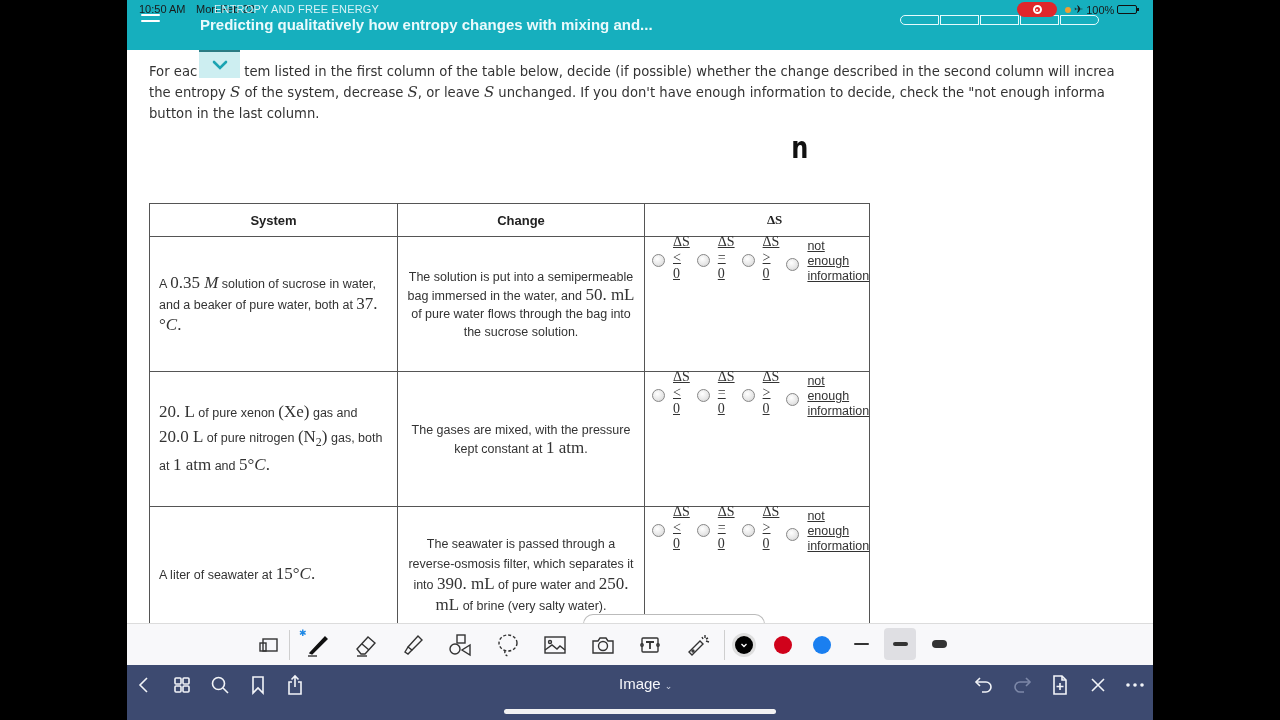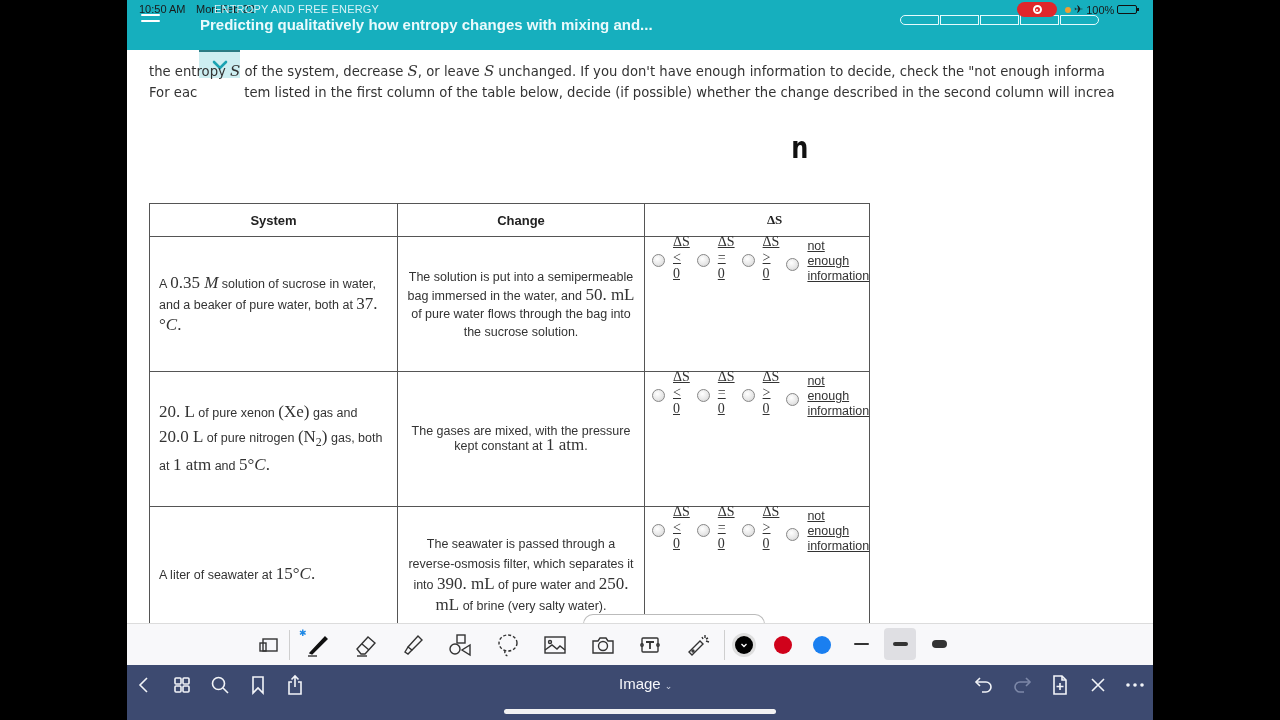--- a/index.html
+++ b/index.html
@@ -115,22 +115,23 @@
     </div>
   </div>
 
   <div class="collapse-tab">
     <svg width="16" height="10" viewBox="0 0 16 10">
         <path d="M2 2 L8 8 L14 2" stroke="#1ba3b2" stroke-width="2.6" fill="none" stroke-linecap="round"></path>
       </svg>
   </div>
 
   <div class="intro">
+    <span class="line"><span>For eac</span><span style="display:inline-block;width:47px"></span><span>tem listed in the first column of the table below, decide (if possible) whether the change described in the second column will increa</span></span>
     <span class="line"><span>the entropy </span><span class="m">S</span><span> of the system, decrease </span><span class="m">S</span><span>, or leave </span><span class="m">S</span><span> unchanged. If you don't have enough information to decide, check the "not enough informa</span></span>
-    <span class="line"><span>For eac</span><span style="display:inline-block;width:47px"></span><span>tem listed in the first column of the table below, decide (if possible) whether the change described in the second column will increa</span></span>
+    <span class="line">button in the last column.</span>
   </div>
   <div class="handwriting">n</div>
 
   <table class="q">
     <thead>
       <tr>
         <th class="col-sys">System</th>
         <th class="col-chg">Change</th>
         <th class="col-ds ds-head">ΔS</th>
       </tr>
@@ -163,21 +164,21 @@
                 <span class="opt-text">not enough information</span>
               </label>
           </div>
         </td>
       </tr>
 
       <tr class="row2">
         <td class="sys" style="line-height:24px">
           <span class="math">20. L</span><span> of pure xenon </span><span class="math">(Xe)</span><span> gas and </span><span class="math">20.0 L</span><span> of pure nitrogen </span><span class="math">(N</span><sub class="math" style="font-size:12px">2</sub><span class="math">)</span><span> gas, both at </span><span class="math">1 atm</span><span> and </span><span class="math">5°</span><span class="mathi">C</span><span class="math">.</span>
         </td>
-        <td class="chg" style="line-height:13px">
+        <td class="chg" style="line-height:18px">
           <span>The gases are mixed, with the pressure kept constant at </span><span class="math">1 atm</span><span>.</span>
         </td>
         <td class="ds">
           <div class="opts">
             <label class="opt">
                 <span class="radio"></span>
                 <span class="opt-label">ΔS &lt; 0</span>
               </label>
             <label class="opt">
                 <span class="radio"></span>

